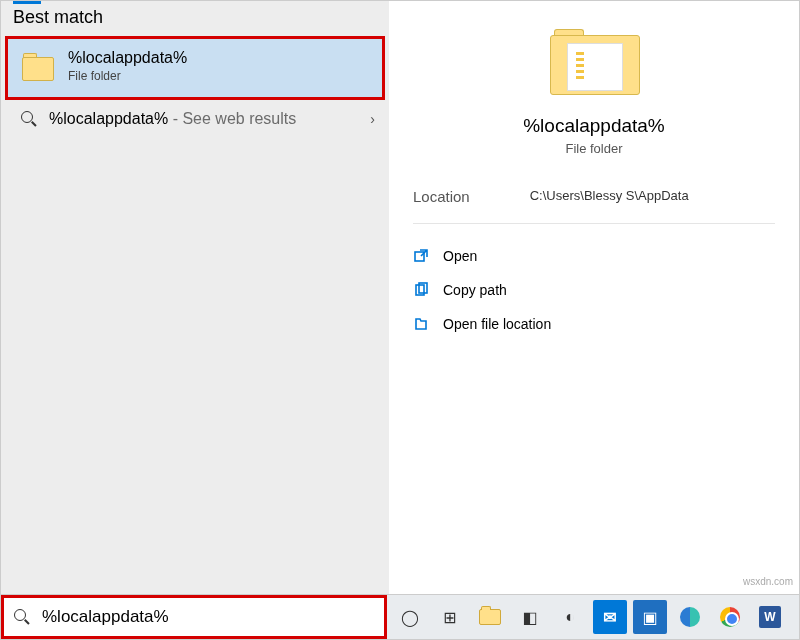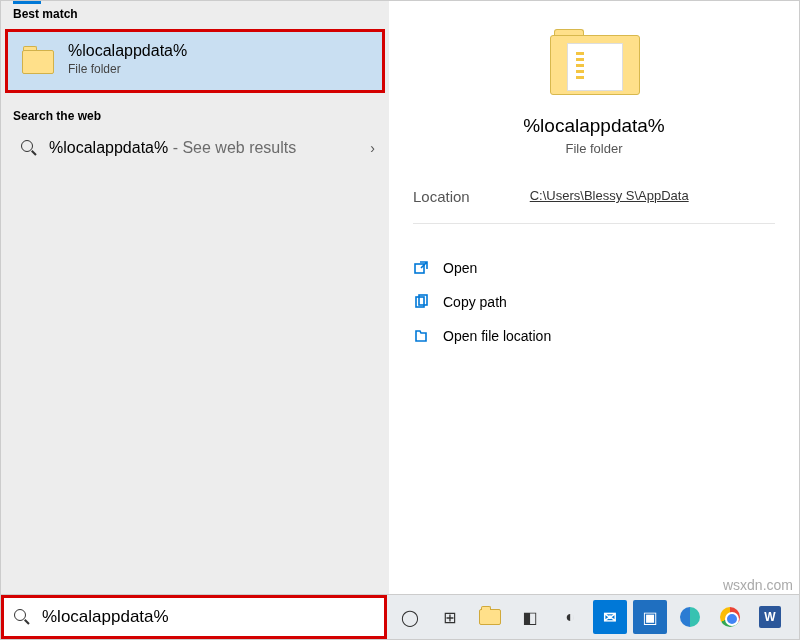--- a/index.html
+++ b/index.html
@@ -1,20 +1,20 @@
 <!DOCTYPE html>
 <html><head>
 <meta charset="utf-8">
 <style>
   html,body{margin:0;padding:0;font-family:"Segoe UI",Arial,sans-serif;background:#fff;color:#000;height:640px;width:800px;overflow:hidden}
   .window{width:800px;height:640px;position:relative;display:flex;flex-direction:column;border:1px solid #ccc;box-sizing:border-box}
   .main{flex:1;display:flex;overflow:hidden}
   .left{width:388px;background:#ededed;display:flex;flex-direction:column;position:relative}
   .right{flex:1;background:#fff;display:flex;flex-direction:column;padding:0;}
-  .section-title{font-size:12px;font-weight:700;padding:6px 10px 6px 12px;color:#000}
+  .section-title{font-size:18px;font-weight:400;padding:6px 10px 6px 12px;color:#000}
   .accent{position:absolute;left:12px;top:0;width:28px;height:3px;background:#0078d7}
   
   .bm-box{margin:2px 4px 0 4px;border:3px solid #d40000;box-sizing:border-box}
   .bm{background:#c9dff2;display:flex;align-items:center;padding:10px 12px 14px 12px}
   .bm-icon{width:36px;height:30px;margin-right:12px;position:relative}
   .folder{width:30px;height:22px;background:#ffe08a;border-radius:2px;position:absolute;bottom:0;left:2px;border:1px solid #d1b14a}
   .folder-tab{width:12px;height:4px;background:#ffe08a;border:1px solid #d1b14a;border-bottom:none;position:absolute;top:2px;left:3px;border-radius:2px 2px 0 0}
   .bm-text{display:flex;flex-direction:column}
   .bm-name{font-size:16px;color:#000}
   .bm-type{font-size:12px;color:#444;margin-top:2px}
@@ -31,42 +31,42 @@
   .preview{display:flex;flex-direction:column;align-items:center;padding-top:28px}
   .big-folder{width:88px;height:66px;position:relative;margin-bottom:20px}
   .big-folder .back{position:absolute;width:88px;height:58px;background:#ffe08a;border:1px solid #d8b84d;border-radius:3px;bottom:0}
   .big-folder .tab{position:absolute;width:28px;height:8px;background:#ffe08a;border:1px solid #d8b84d;border-bottom:none;top:0;left:4px;border-radius:3px 3px 0 0}
   .big-folder .front{position:absolute;width:54px;height:46px;background:#fff;border:1px solid #ddd;bottom:4px;left:17px}
   .big-folder .front::before{content:"";position:absolute;left:8px;top:8px;width:8px;height:28px;background:repeating-linear-gradient(#f4c542,#f4c542 3px,#fff 3px,#fff 6px)}
   .pv-name{font-size:19px;color:#000;margin-bottom:4px}
   .pv-type{font-size:13px;color:#555}
   .meta{display:flex;gap:60px;margin:32px 24px 0 24px;padding-bottom:18px;border-bottom:1px solid #e5e5e5}
   .meta-label{font-size:15px;color:#555}
-  .meta-val{font-size:13px;color:#333;text-decoration:underline}
-  .actions{display:flex;flex-direction:column;gap:2px;margin:28px 14px 0 14px}
+  .meta-val{font-size:13px;color:#333;}
+  .actions{display:flex;flex-direction:column;gap:2px;margin:16px 14px 0 14px}
   .act{display:flex;align-items:center;gap:14px;padding:8px 10px;font-size:14px;color:#000;cursor:pointer}
   .aicon{width:16px;height:16px;color:#0078d7;display:inline-flex;align-items:center;justify-content:center}
   .aicon svg{width:16px;height:16px;stroke:#0078d7;fill:none;stroke-width:1.6}
   
   .bottom{height:44px;display:flex;border-top:1px solid #ccc;background:#fff}
   .search-wrap{width:386px;display:flex;align-items:center;border:3px solid #d40000;box-sizing:border-box;padding:0 10px;background:#fff;margin:0}
   .search-wrap .mag{flex:0 0 auto}
   .search-input{flex:1;border:none;outline:none;font-size:17px;margin-left:10px;background:transparent}
   .task{flex:1;background:#e9ecef;display:flex;align-items:center;padding:0 6px;gap:6px}
   .tbtn{width:34px;height:34px;display:flex;align-items:center;justify-content:center;font-size:16px;color:#333;border-radius:2px}
   .tbtn.sq{background:#0078d7;color:#fff;font-family:serif;font-weight:bold}
   .tbtn.sqb{background:#1f6fc0;color:#fff}
   .tbtn.round{border-radius:50%}
   .fold{display:inline-block;width:20px;height:14px;background:#ffe08a;border:1px solid #d1a93a;border-radius:2px;position:relative}
   .fold::before{content:"";position:absolute;width:8px;height:3px;background:#ffe08a;border:1px solid #d1a93a;border-bottom:none;top:-4px;left:1px;border-radius:2px 2px 0 0}
   .edge{width:20px;height:20px;border-radius:50%;background:conic-gradient(#37c2b1 0 180deg,#2b7cd3 180deg 360deg)}
   .chrome{width:20px;height:20px;border-radius:50%;background:conic-gradient(#ea4335 0 120deg,#34a853 120deg 240deg,#fbbc05 240deg 360deg);position:relative}
   .chrome::after{content:"";position:absolute;left:5px;top:5px;width:10px;height:10px;background:#4285f4;border:2px solid #fff;border-radius:50%}
   .word{width:22px;height:22px;background:#2b579a;color:#fff;font-weight:bold;font-size:12px;display:flex;align-items:center;justify-content:center;border-radius:2px}
-  .watermark{position:absolute;right:6px;bottom:46px;font-size:14px;color:#aaa}
+  .watermark{position:absolute;right:6px;bottom:52px;font-size:10px;color:#aaa}
 </style>
 </head>
 <body>
 
 <div class="window">
   <div class="main">
 
     <div class="left">
       <div class="accent"></div>
       <div class="section-title">Best match</div>
@@ -77,21 +77,20 @@
             <div class="folder-tab"></div>
               <div class="folder"></div>
           </div>
           <div class="bm-text">
             <span class="bm-name">%localappdata%</span>
             <span class="bm-type">File folder</span>
           </div>
         </div>
       </div>
 
-      <div class="section-title" style="margin-top:10px">Search the web</div>
       <div class="web-row">
         <div class="web-left">
           <span class="mag"></span>
           <span class="web-text">
             <span>%localappdata%</span><span class="sub"> - See web results</span>
           </span>
         </div>
         <span class="chev">›</span>
       </div>
     </div>

